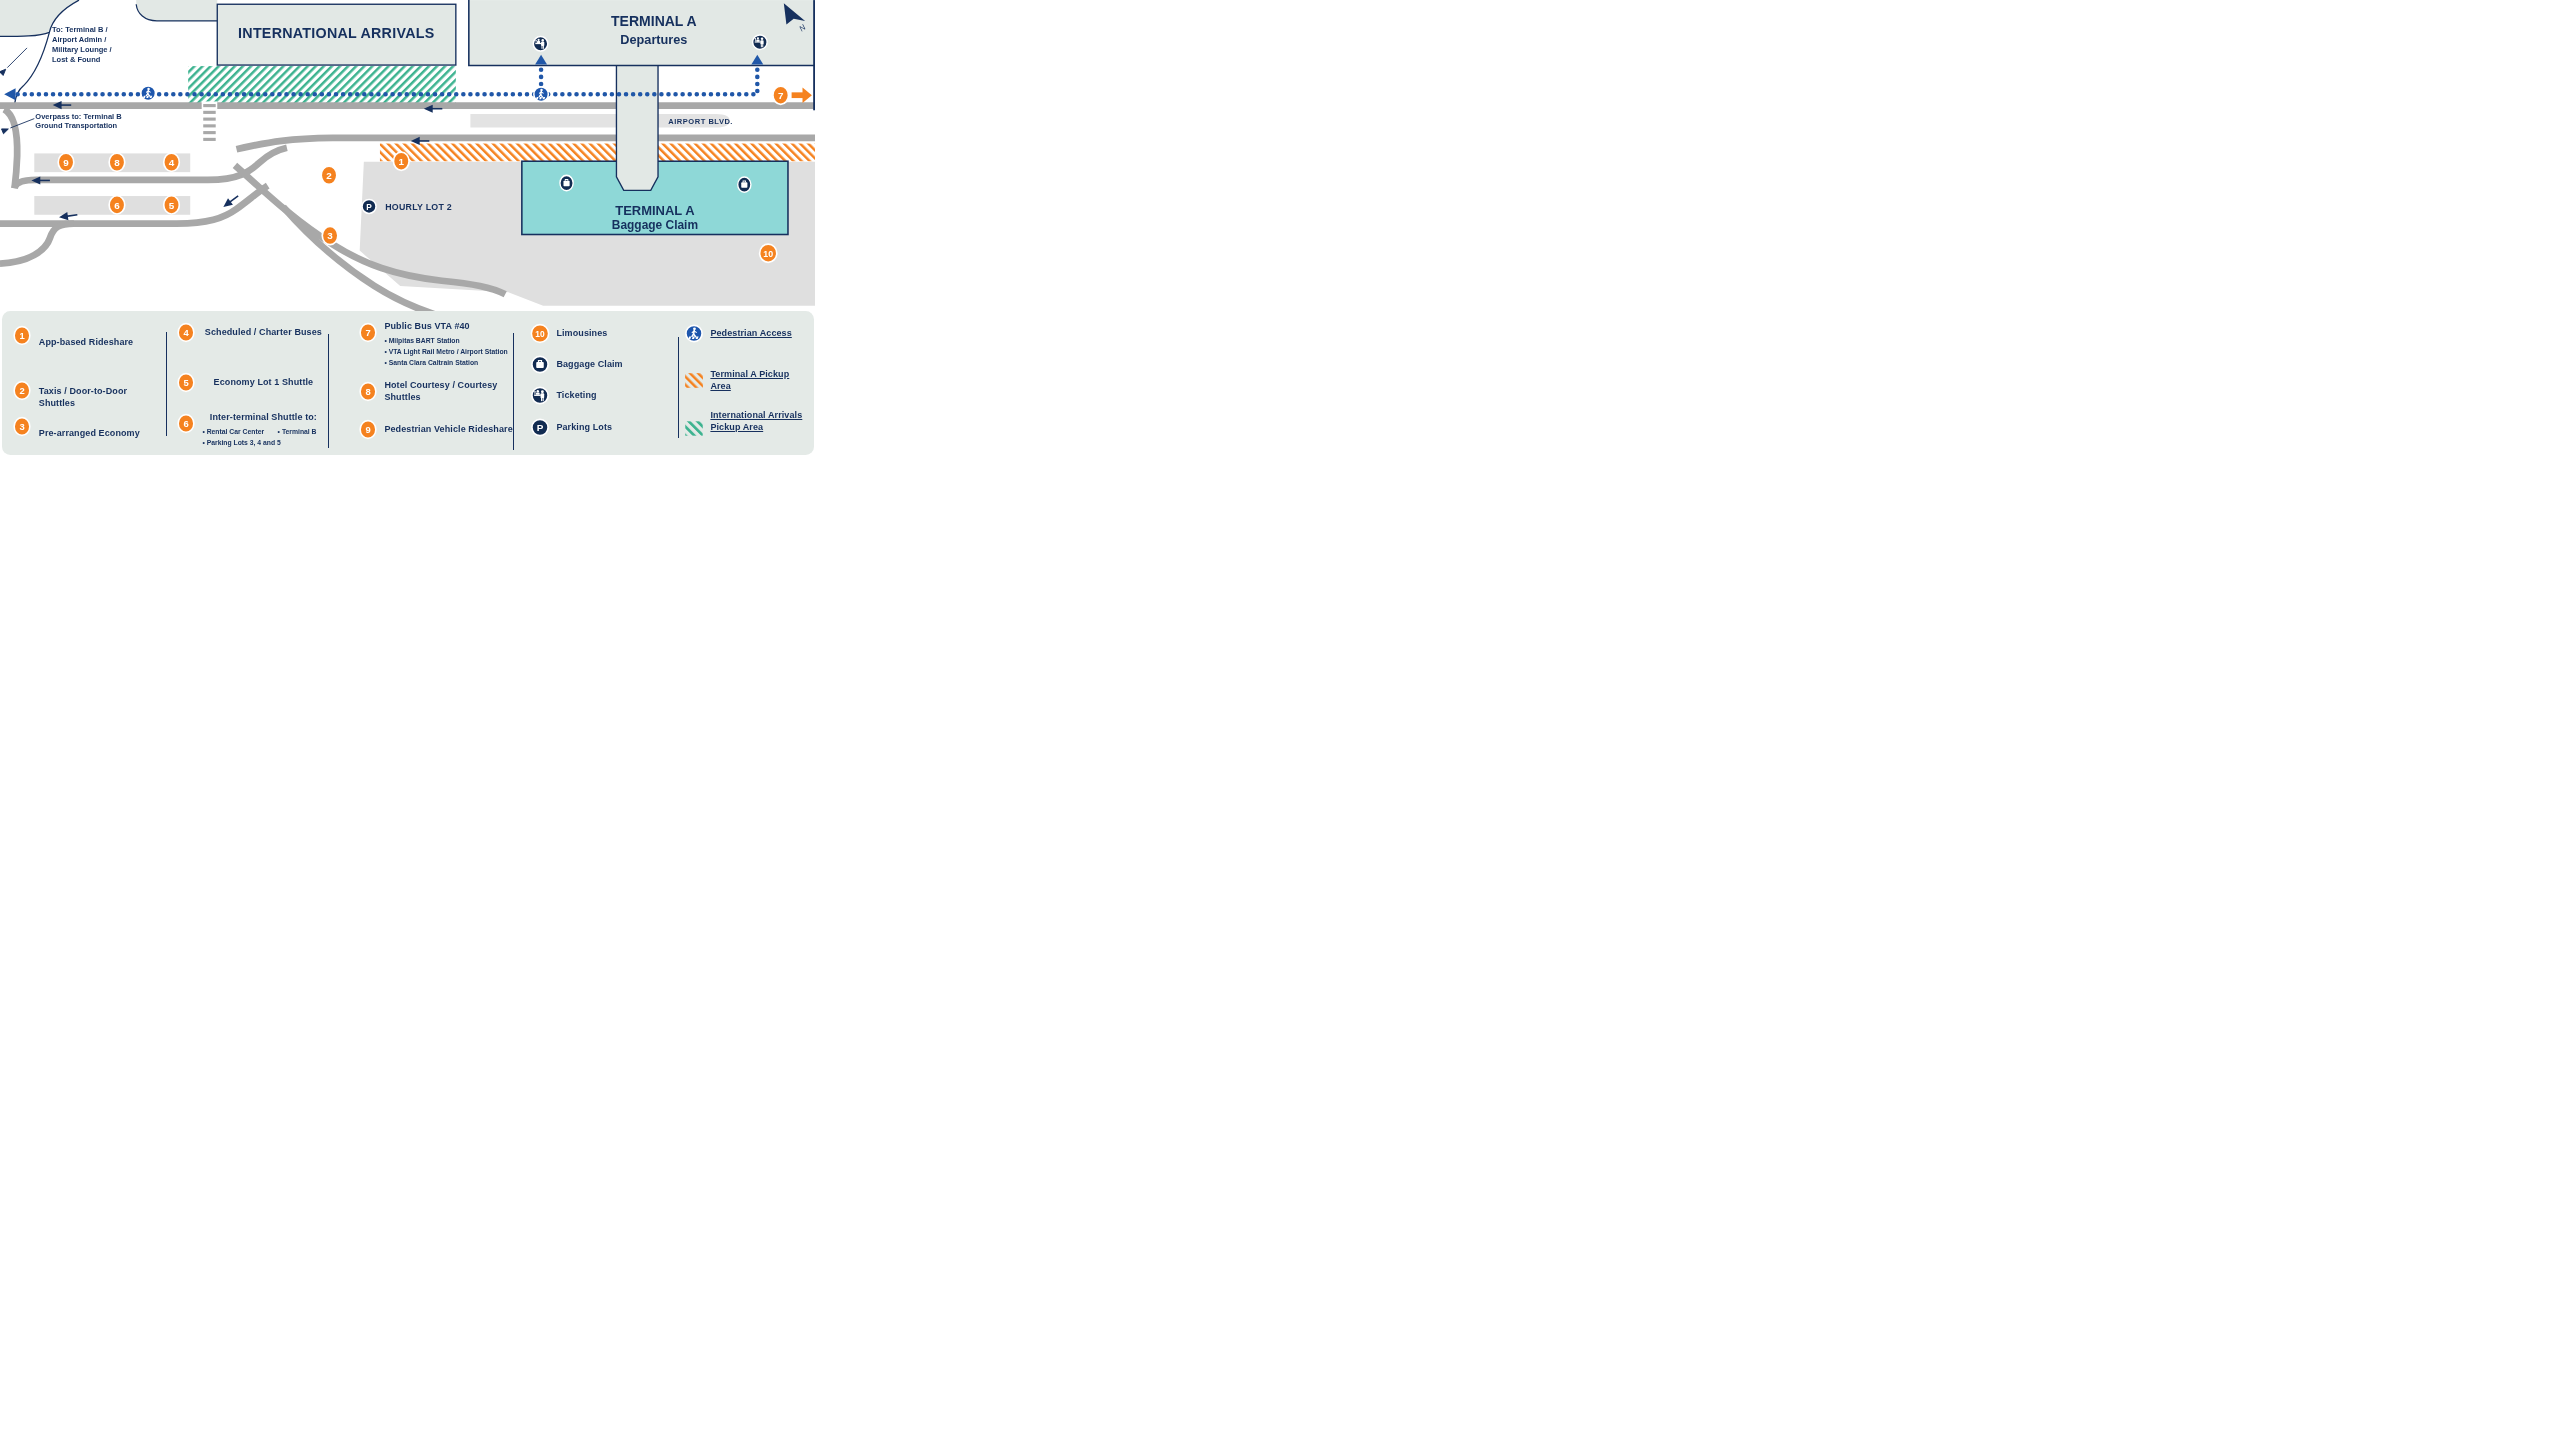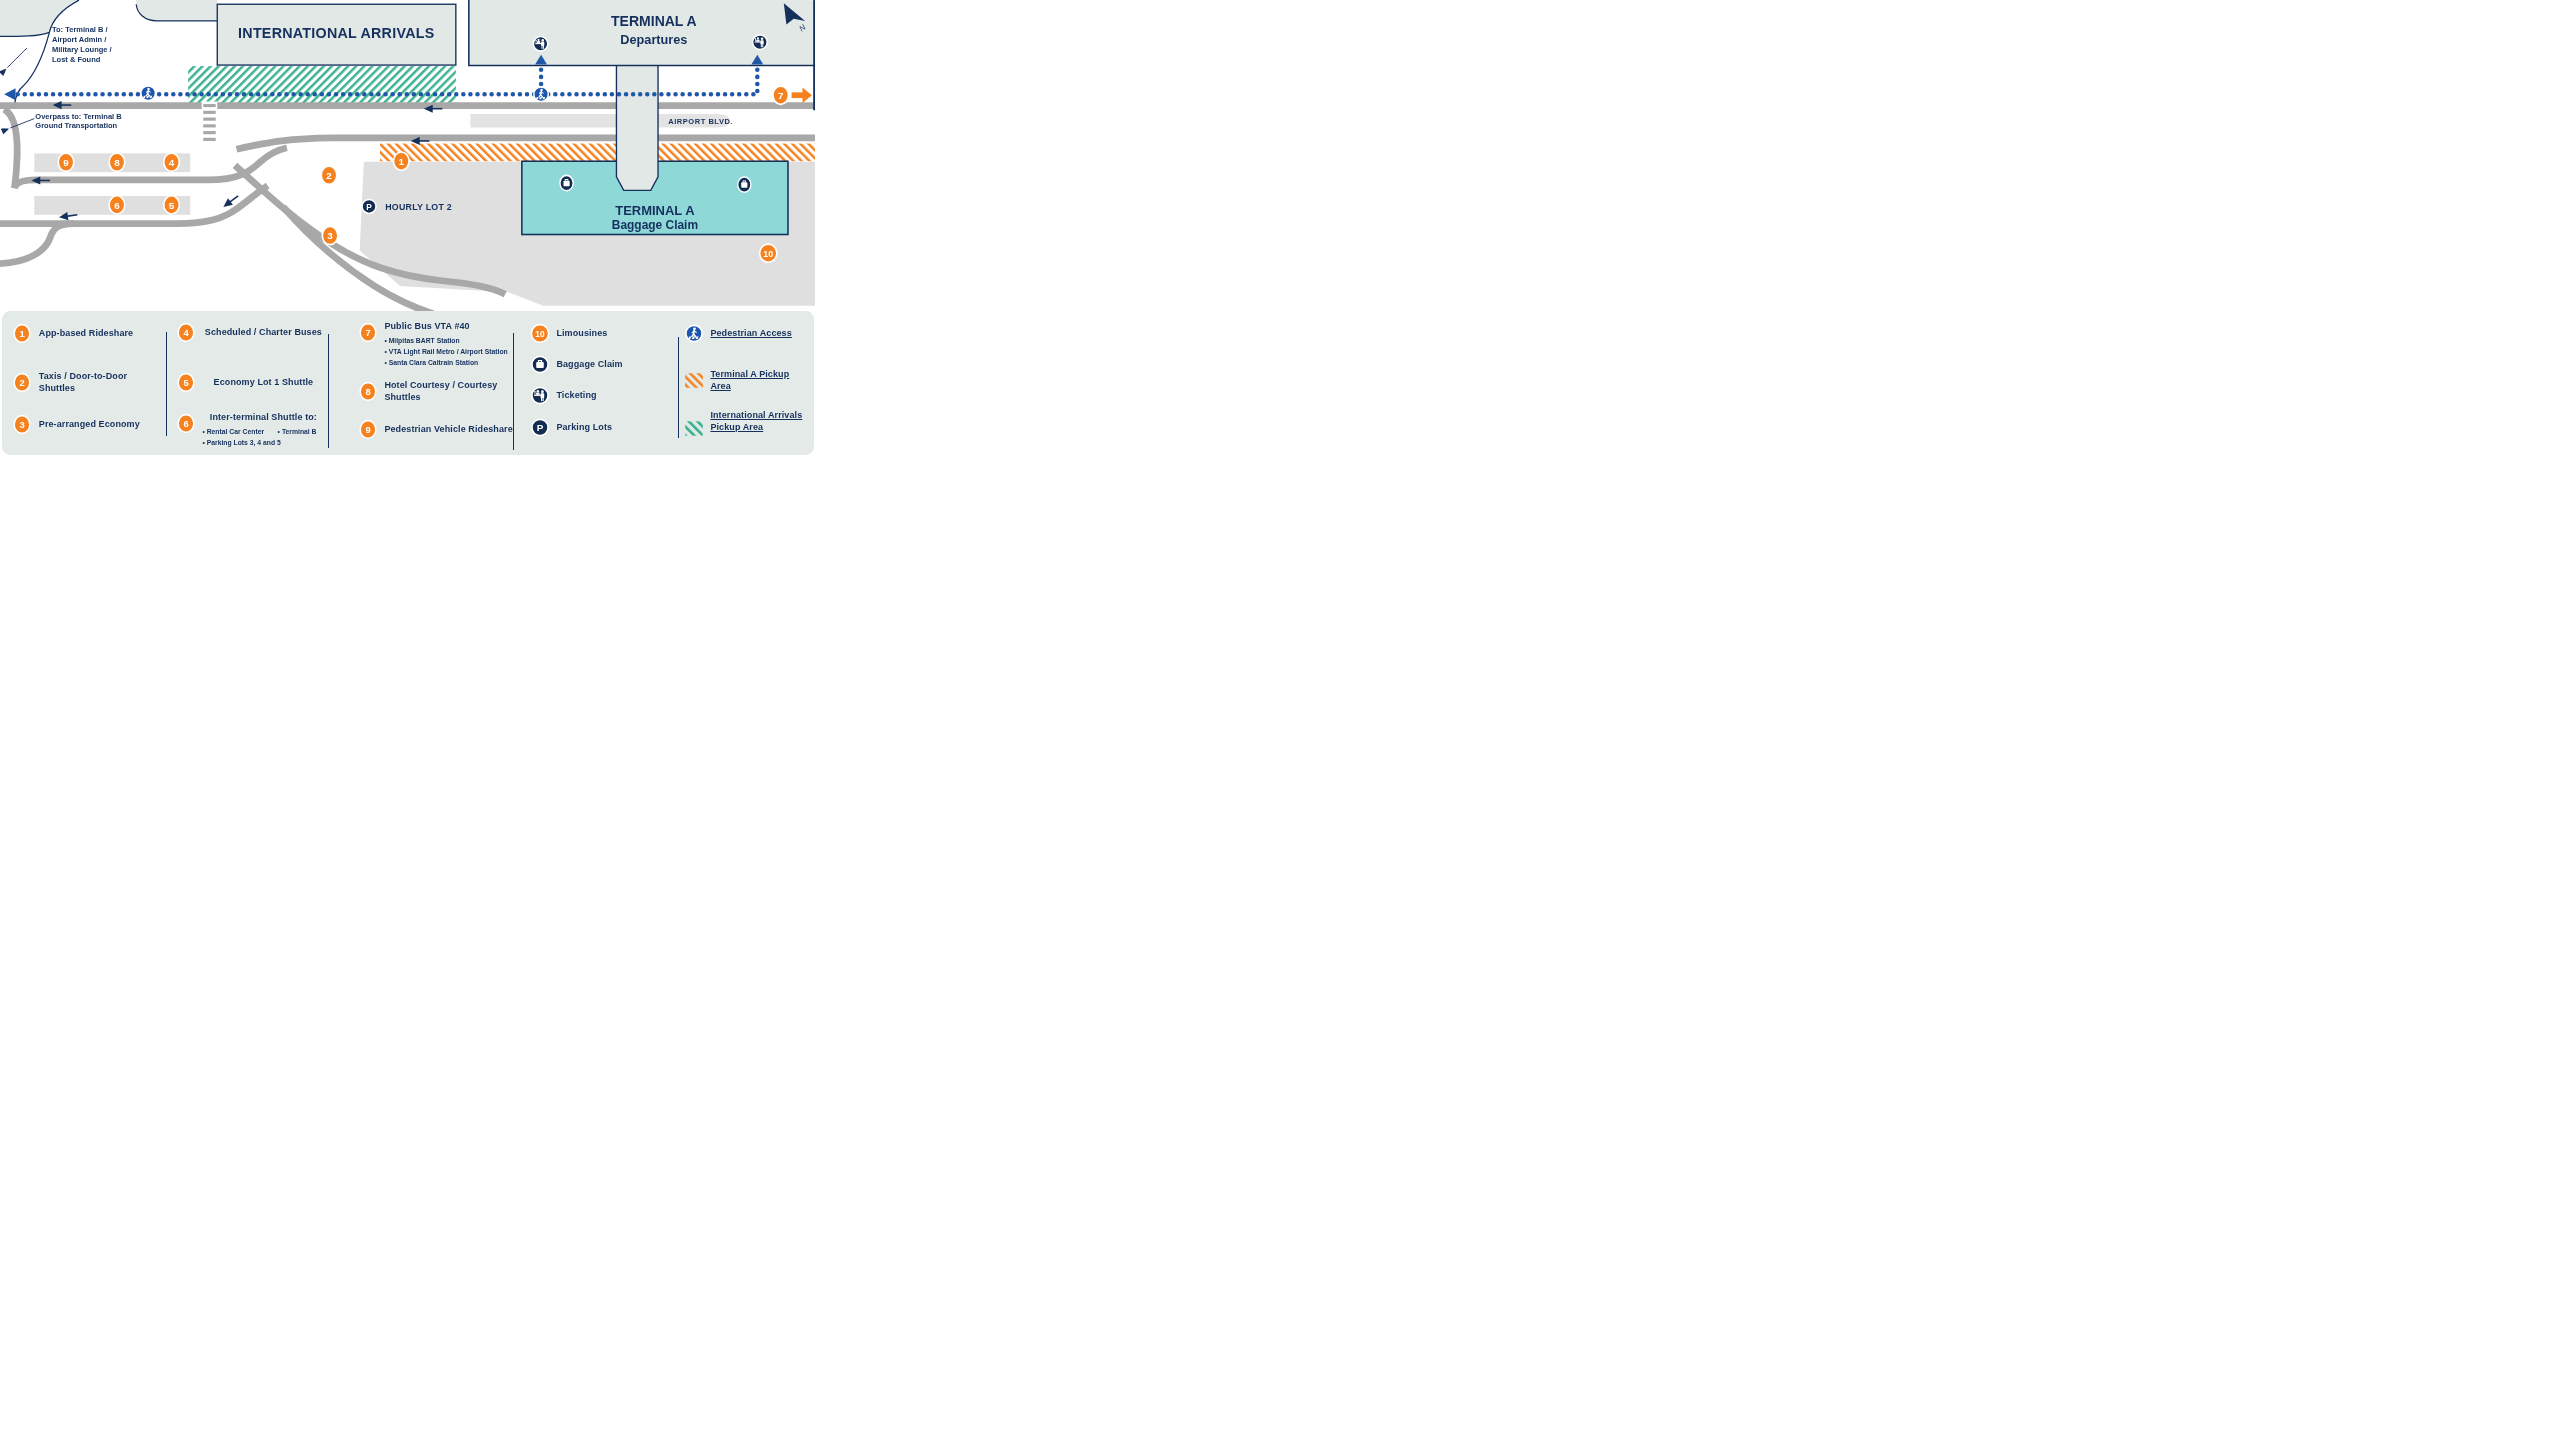--- a/index.html
+++ b/index.html
@@ -7,21 +7,21 @@
   .stage{position:relative;width:815px;height:457px;background:#fff;overflow:hidden;}
   svg text{font-family:"Liberation Sans",sans-serif;}
   .maplbl{fill:#16305e;font-weight:600;font-size:14.5px;}
   .bigttl{fill:#16305e;font-weight:800;}
   .legend{position:absolute;left:1.6px;top:311px;width:812px;height:144px;
           background:#e4eae7;border-radius:8.3px;}
   .lg-row{position:absolute;display:flex;gap:6.8px;align-items:center;min-height:23px;}
   .lg-row.topalign{align-items:flex-start;}
   .lg-ic{flex:0 0 auto;}
   .lg-tx{color:#16305e;font-size:9px;font-weight:600;line-height:1.32;letter-spacing:0.1px;}
-  .c1 .lg-tx{width:122px;} .c2 .lg-tx{width:122px;text-align:center;} .c3 .lg-tx{width:131px;}
+  .c1 .lg-tx{width:122px;margin-top:15px;} .c2 .lg-tx{width:122px;text-align:center;} .c3 .lg-tx{width:131px;}
   .c4 .lg-tx{width:107px;} .c5 .lg-tx{width:93px;text-decoration:underline;}
   .lg-bullets{margin-top:3.1px;color:#16305e;font-size:6.8px;font-weight:600;line-height:1.6;}
   .lg-bullets .b{display:block;}
   .lg-bullets .b.inline{display:inline-block;margin-right:13.5px;}
   .b::before{content:"• ";}
   .divider{position:absolute;width:1.3px;background:#16305e;}
 </style>
 </head>
 <body>
 

